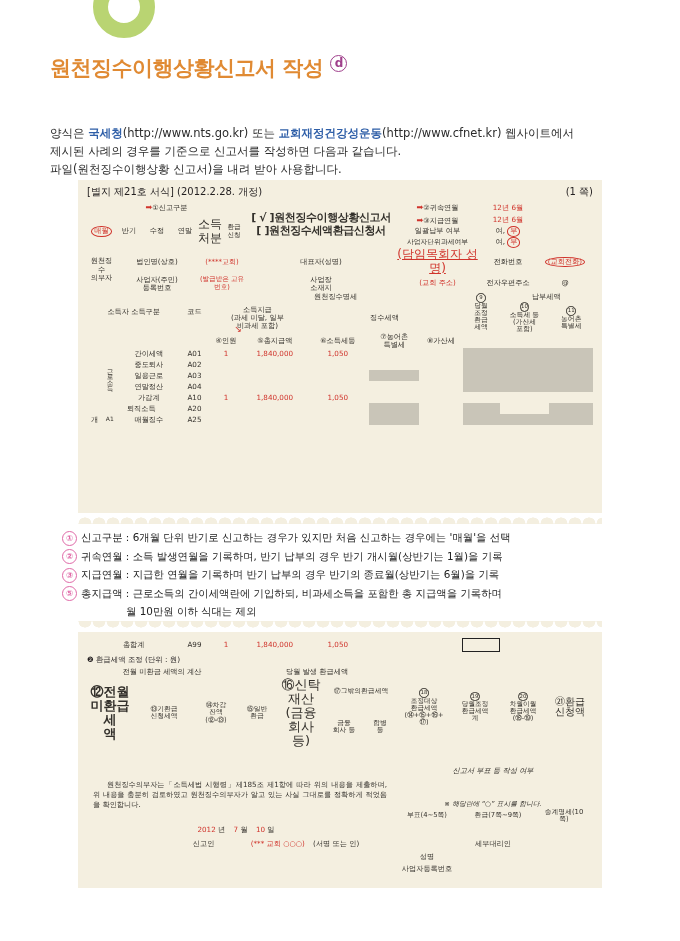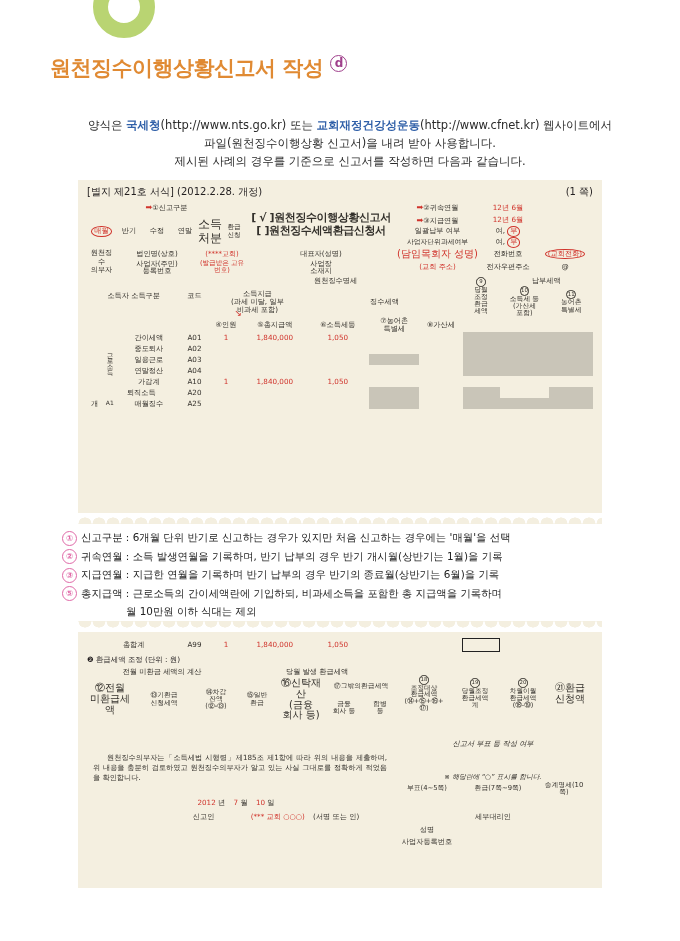--- a/index.html
+++ b/index.html
@@ -30,22 +30,22 @@
     display:inline-block;
     font-size:12px;color:#a0408c;vertical-align:super;
     margin-left:7px;
     border:1.3px solid #a0408c;border-radius:50%;
     width:15px;height:15px;line-height:14px;text-align:center;
     font-weight:bold;
   }
 
   
   .intro{
-    position:absolute;left:50px;top:116px;width:600px;
-    font-size:11.5px;line-height:18px;color:#2b2b2b;text-align:center;
+    position:absolute;left:50px;top:124px;width:600px;
+    font-size:11.5px;line-height:18px;color:#2b2b2b;
   }
   .intro .blue{color:#2f5fa8;font-weight:bold;}
 
   
   .paper{
     position:absolute;left:78px;width:524px;
     background:#f4efe0;
   }
   .paper.p1{top:180px;height:333px;}
   .paper.p2{top:632px;height:256px;}
@@ -121,22 +121,22 @@
 <div class="page">
 
   <div class="ring"></div>
 
   <div class="heading">
     <span>원천징수이행상황신고서 작성</span><span class="mark">d</span>
   </div>
 
   <div class="intro">
     <div><span>양식은 </span><span class="blue">국세청</span><span>(http://www.nts.go.kr) 또는 </span><span class="blue">교회재정건강성운동</span><span>(http://www.cfnet.kr) 웹사이트에서</span></div>
+    <div>제시된 사례의 경우를 기준으로 신고서를 작성하면 다음과 같습니다.</div>
     <div>파일(원천징수이행상황 신고서)을 내려 받아 사용합니다.</div>
-    <div>제시된 사례의 경우를 기준으로 신고서를 작성하면 다음과 같습니다.</div>
   </div>
 
   <div class="paper p1">
     <div style="position:absolute;left:9px;top:5px;right:9px;">
 
       <div style="display:flex;justify-content:space-between;font-size:10px;margin-bottom:2px;">
         <span>[별지 제21호 서식] (2012.2.28. 개정)</span>
         <span>(1 쪽)</span>
       </div>
 
@@ -198,21 +198,21 @@
           <td>
             <span>여,</span>
             <span class="ovl">부</span>
           </td>
         </tr>
         <tr>
           <td rowspan="2" style="height:20px;line-height:1.15;">원천징<br>수<br>의무자</td>
           <td colspan="3">법인명(상호)</td>
           <td colspan="2" class="red" style="font-size:7px;">(****교회)</td>
           <td>대표자(성명)</td>
-          <td class="red" style="font-size:10px;">(담임목회자 성명)</td>
+          <td class="red" style="font-size:12px;text-decoration:underline;">(담임목회자 성명)</td>
           <td>전화번호</td>
           <td class="red"><span class="ovl">(교회전화)</span></td>
         </tr>
         <tr>
           <td colspan="3" style="line-height:1.1;">사업자(주민)<br>등록번호</td>
           <td colspan="2" class="red" style="font-size:6.6px;">(발급받은 고유번호)</td>
           <td style="line-height:1.1;">사업장<br>소재지</td>
           <td class="red">(교회 주소)</td>
           <td>전자우편주소</td>
           <td>@</td>
@@ -445,25 +445,25 @@
             <span class="circ">19</span><br>당월조정<br>환급세액<br>계
           </td>
           <td rowspan="3" style="line-height:1.05;font-size:6.6px;">
             <span class="circ">20</span><br>차월이월<br>환급세액<br>(⑱-⑲)
           </td>
           <td rowspan="3" style="line-height:1.05;font-size:10px;">
             ㉑환급<br>신청액
           </td>
         </tr>
         <tr>
-          <td rowspan="2" style="height:26px;line-height:1.08;font-size:10px;">⑫전월<br>미환급세<br>액</td>
+          <td rowspan="2" style="height:26px;line-height:1.08;font-size:13px;font-weight:bold;">⑫전월<br>미환급세<br>액</td>
           <td rowspan="2" style="line-height:1.08;font-size:6.8px;">⑬기환급<br>신청세액</td>
           <td rowspan="2" style="line-height:1.08;font-size:6.8px;">⑭차감<br>잔액<br>(⑫-⑬)</td>
           <td rowspan="2" style="line-height:1.08;font-size:6.8px;">⑮일반<br>환급</td>
-          <td rowspan="2" style="line-height:1.08;font-size:10px;">⑯신탁재산<br>(금융<br>회사 등)</td>
+          <td rowspan="2" style="line-height:1.08;font-size:13px;">⑯신탁재산<br>(금융<br>회사 등)</td>
           <td colspan="2" style="font-size:6.8px;">⑰그밖의환급세액</td>
         </tr>
         <tr>
           <td style="line-height:1.08;font-size:6.8px;height:16px;">금융<br>회사 등</td>
           <td style="line-height:1.08;font-size:6.8px;">합병<br>등</td>
         </tr>
         <tr>
           <td style="height:14px;"></td>
           <td></td>
           <td></td>

